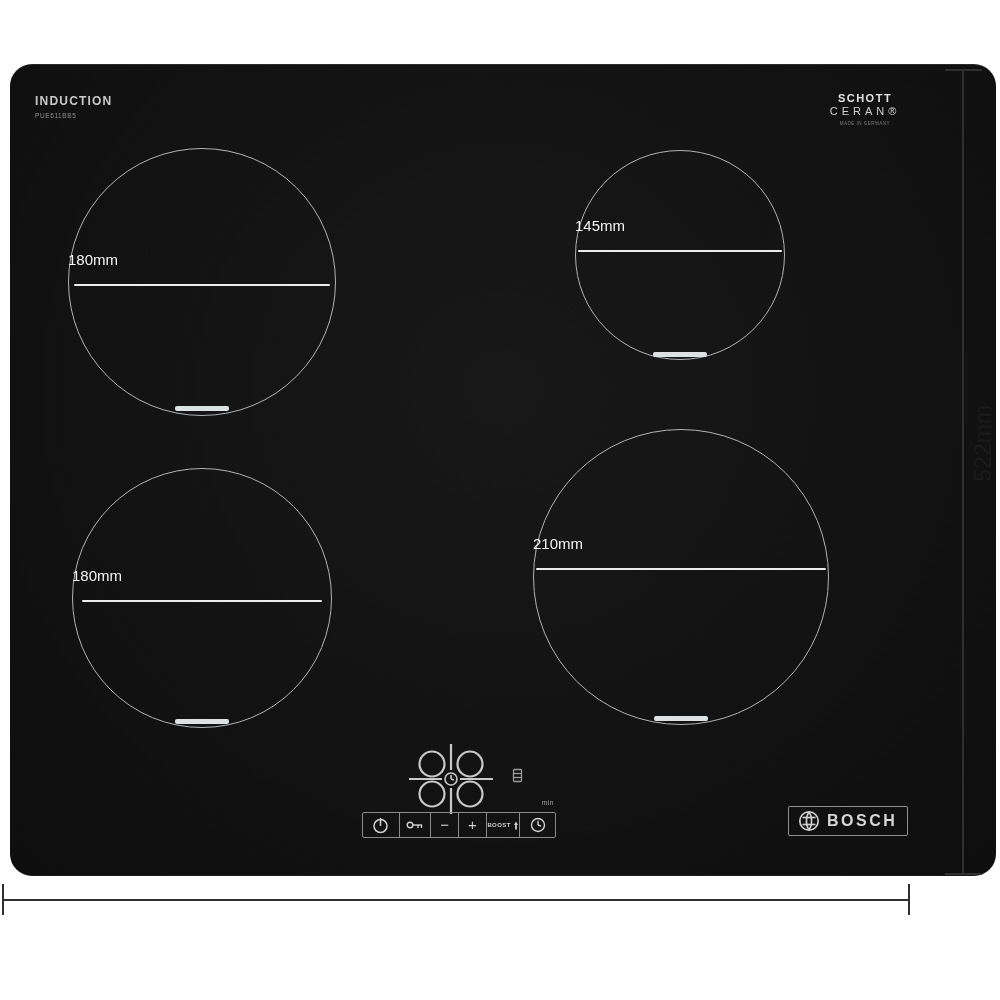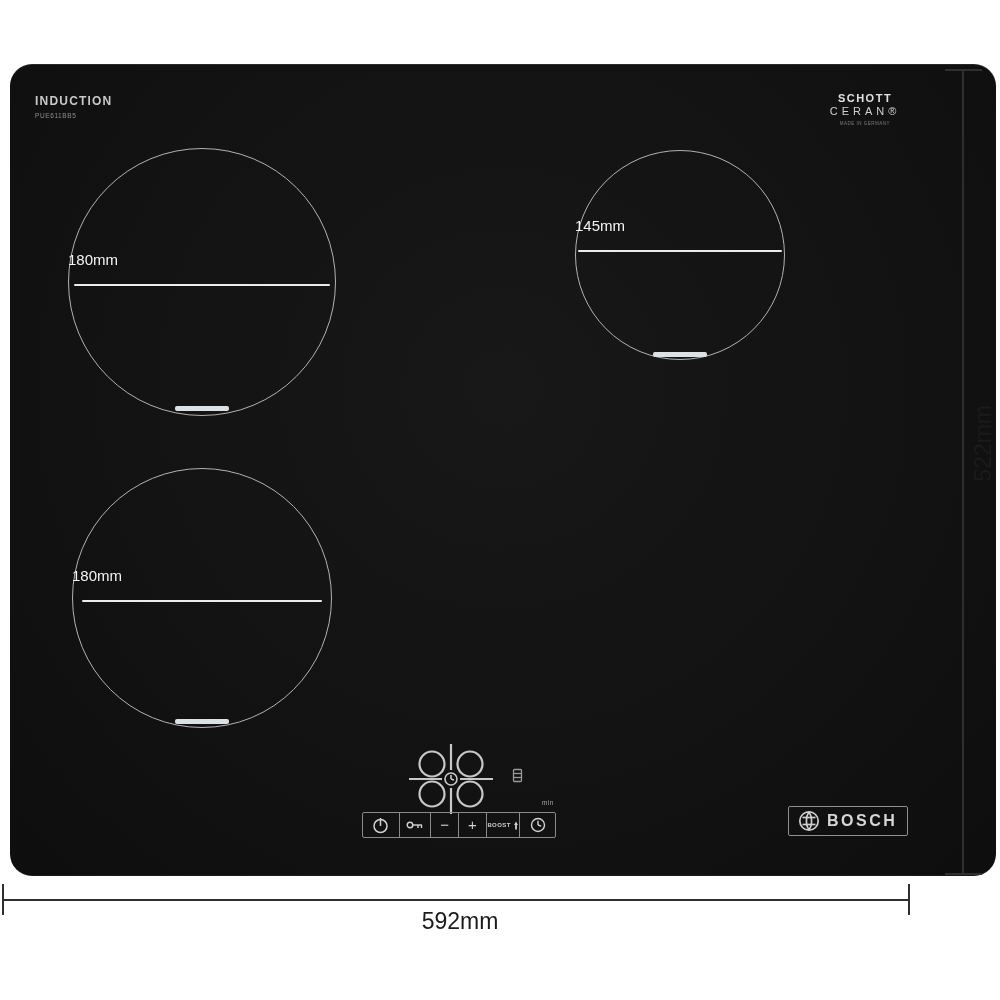--- a/index.html
+++ b/index.html
@@ -120,20 +120,26 @@
       <div class="zone-notch"></div>
     </div>
 
     <div class="zone z-bl">
       <div class="zone-circle"></div>
       <div class="zone-label">180mm</div>
       <div class="zone-line"></div>
       <div class="zone-notch"></div>
     </div>
 
+    <div class="zone z-br">
+      <div class="zone-circle"></div>
+      <div class="zone-label">210mm</div>
+      <div class="zone-line"></div>
+      <div class="zone-notch"></div>
+    </div>
 
     <div class="zone-selector">
       <svg width="100" height="76" viewBox="0 0 100 76">
         <g fill="none" stroke="#c8c8c8" stroke-width="2.2">
           <circle cx="31" cy="23" r="12.5"></circle>
           <circle cx="69" cy="23" r="12.5"></circle>
           <circle cx="31" cy="53" r="12.5"></circle>
           <circle cx="69" cy="53" r="12.5"></circle>
           <line x1="8" y1="38" x2="41" y2="38"></line>
           <line x1="59" y1="38" x2="92" y2="38"></line>
@@ -212,20 +218,19 @@
         </g>
       </svg>
       <span class="bosch-text">BOSCH</span>
     </div>
 
   </div>
 
   <div class="dim-bottom-line"></div>
   <div class="dim-tick-v tick-bl"></div>
   <div class="dim-tick-v tick-br"></div>
-  <div class="dim dim-bottom-label">592mm</div>
 
   <div class="dim-right-line"></div>
   <div class="dim-tick-h tick-rt"></div>
   <div class="dim-tick-h tick-rb"></div>
   <div class="dim dim-right-label">522mm</div>
 
 </div>
 
 </body></html>

